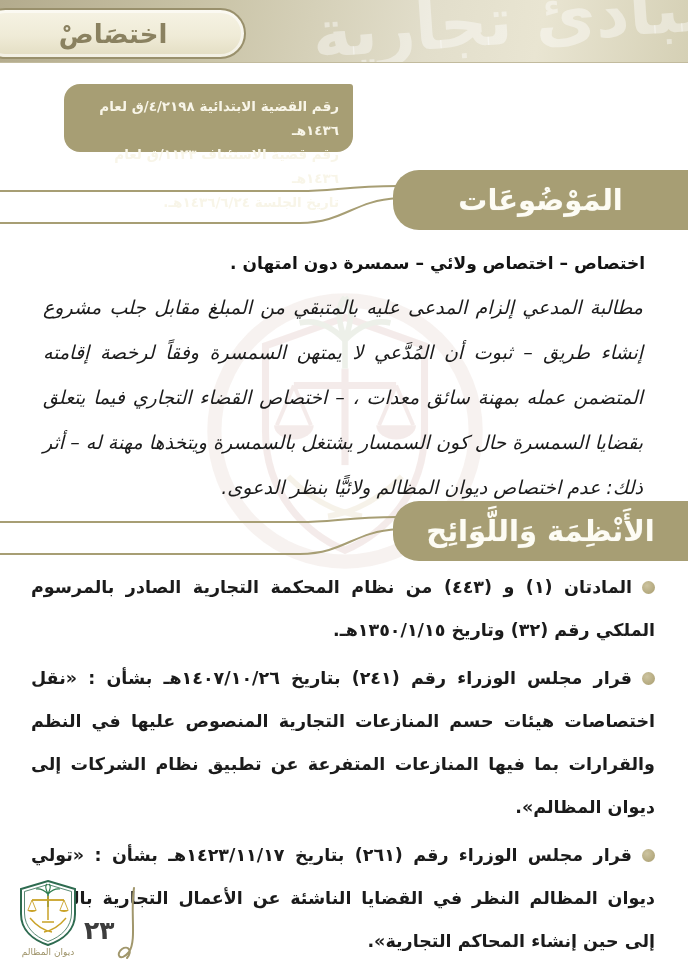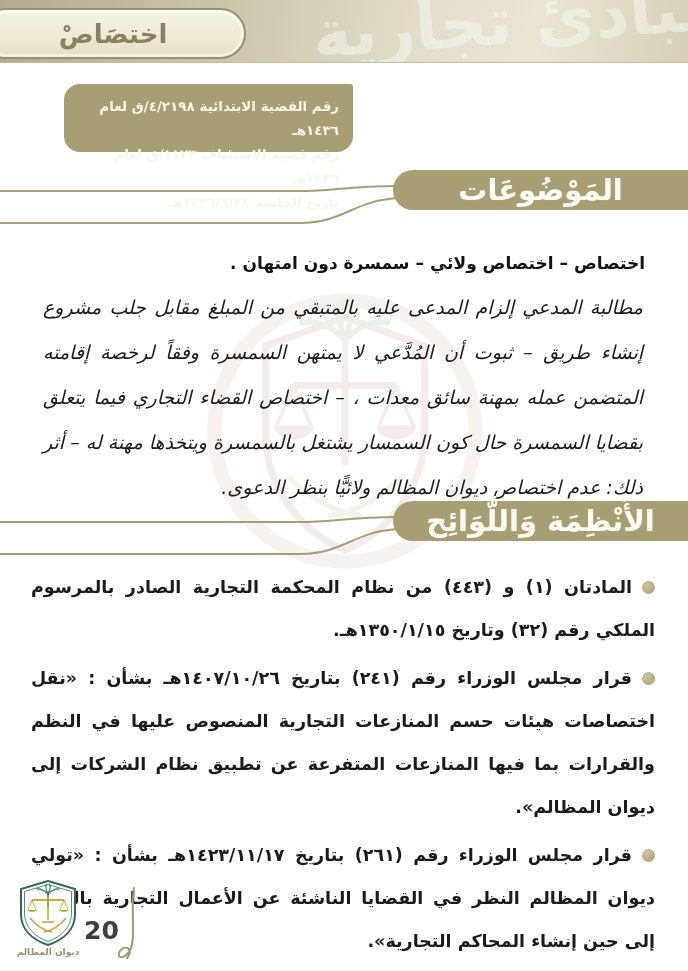--- a/index.html
+++ b/index.html
@@ -24,21 +24,21 @@
   .case-box{position:absolute;top:84px;left:64px;width:289px;height:68px;z-index:2;
         background:#a79e74;border-radius:16px 3px 16px 16px;
         padding:10px 14px 0 8px;box-sizing:border-box;
         color:#f8f5e8;font-size:13.5px;font-weight:bold;line-height:24px;text-align:right;}
 
   
   .banner-row{position:absolute;left:0;right:0;height:56px;z-index:2;}
   .banner-row.topics{top:168px;}
   .banner-row.regulations{top:499px;}
   .banner-tail{position:absolute;left:0;top:0;width:400px;height:58px;}
-  .banner-bar{position:absolute;right:0;top:2px;width:295px;height:40px;
+  .banner-bar{position:absolute;right:0;top:2px;width:295px;height:60px;
         background:#a79e74;border-radius:26px 0 0 26px;
         display:flex;align-items:center;justify-content:center;}
   .banner-title{font-size:29px;font-weight:bold;color:#fdfcf4;text-shadow:0 0 1px rgba(255,255,255,.4);}
 
   
   .emblem-watermark{position:absolute;top:283px;left:203px;width:284px;height:296px;
         z-index:0;opacity:0.16;pointer-events:none;}
 
   
   .keywords{position:absolute;top:243px;right:33px;left:33px;margin:10px;z-index:1;
@@ -49,21 +49,21 @@
   .reg-list{position:absolute;top:566px;right:33px;left:31px;margin:0;padding:0;z-index:1;
         list-style:none;font-size:17.5px;color:#1b1b1b;line-height:43px;text-align:justify;}
   .reg-list li{margin:0 0 5px 0;font-weight:bold;}
   .reg-list li::before{content:"";display:inline-block;width:13px;height:13px;border-radius:50%;
         background:radial-gradient(circle at 38% 35%,#cdc4a0,#b3a87d 70%,#a99e72);
         margin-left:10px;vertical-align:-1px;}
 
   
   .logo-svg{position:absolute;left:18px;top:880px;width:60px;height:66px;z-index:2;}
   .logo-caption{position:absolute;left:12px;top:947px;width:72px;z-index:2;text-align:center;
-        font-size:9px;font-weight:bold;color:#9c9166;}
+        font-size:9px;font-weight:normal;color:#9c9166;}
   .page-number{position:absolute;left:84px;top:916px;z-index:2;
         font-size:25px;font-weight:bold;color:#3d3d3d;}
   .curl-svg{position:absolute;left:114px;top:886px;width:28px;height:84px;z-index:2;}
 </style>
 </head>
 <body>
 
 <div class="page">
 
   <header class="band">
@@ -127,19 +127,19 @@
     <path d="M30,14 Q24,8 18,9 M30,14 Q36,8 42,9 M30,14 Q26,6 29,4 M30,14 Q34,6 31,4" stroke="#2e7d4f" stroke-width="1.2" fill="none"></path>
     <path d="M14,20 H46" stroke="#c9a227" stroke-width="1.8"></path>
     <path d="M14,20 L10,30 M14,20 L18,30 M46,20 L42,30 M46,20 L50,30" stroke="#c9a227" stroke-width="0.9"></path>
     <path d="M9,30 a5.5,3.5 0 0 0 10,0 Z" fill="#c9a227"></path>
     <path d="M41,30 a5.5,3.5 0 0 0 10,0 Z" fill="#c9a227"></path>
     <path d="M30,16 V40 M24,42 H36" stroke="#c9a227" stroke-width="1.5"></path>
     <path d="M12,38 Q22,50 34,52 M48,38 Q38,50 26,52" stroke="#c9a227" stroke-width="1.4" fill="none"></path>
   </svg>
   <div class="logo-caption">ديوان المظالم</div>
 
-  <div class="page-number">20</div>
+  <div class="page-number">٢٣</div>
 
   <svg class="curl-svg" viewBox="0 0 28 84">
     <path d="M20,2 C16,26 23,54 15,66 C6,77 1,68 8,63 C14,59 19,65 13,72" stroke="#a1976c" stroke-width="2" fill="none" stroke-linecap="round"></path>
   </svg>
 
 </div>
 
 </body></html>

